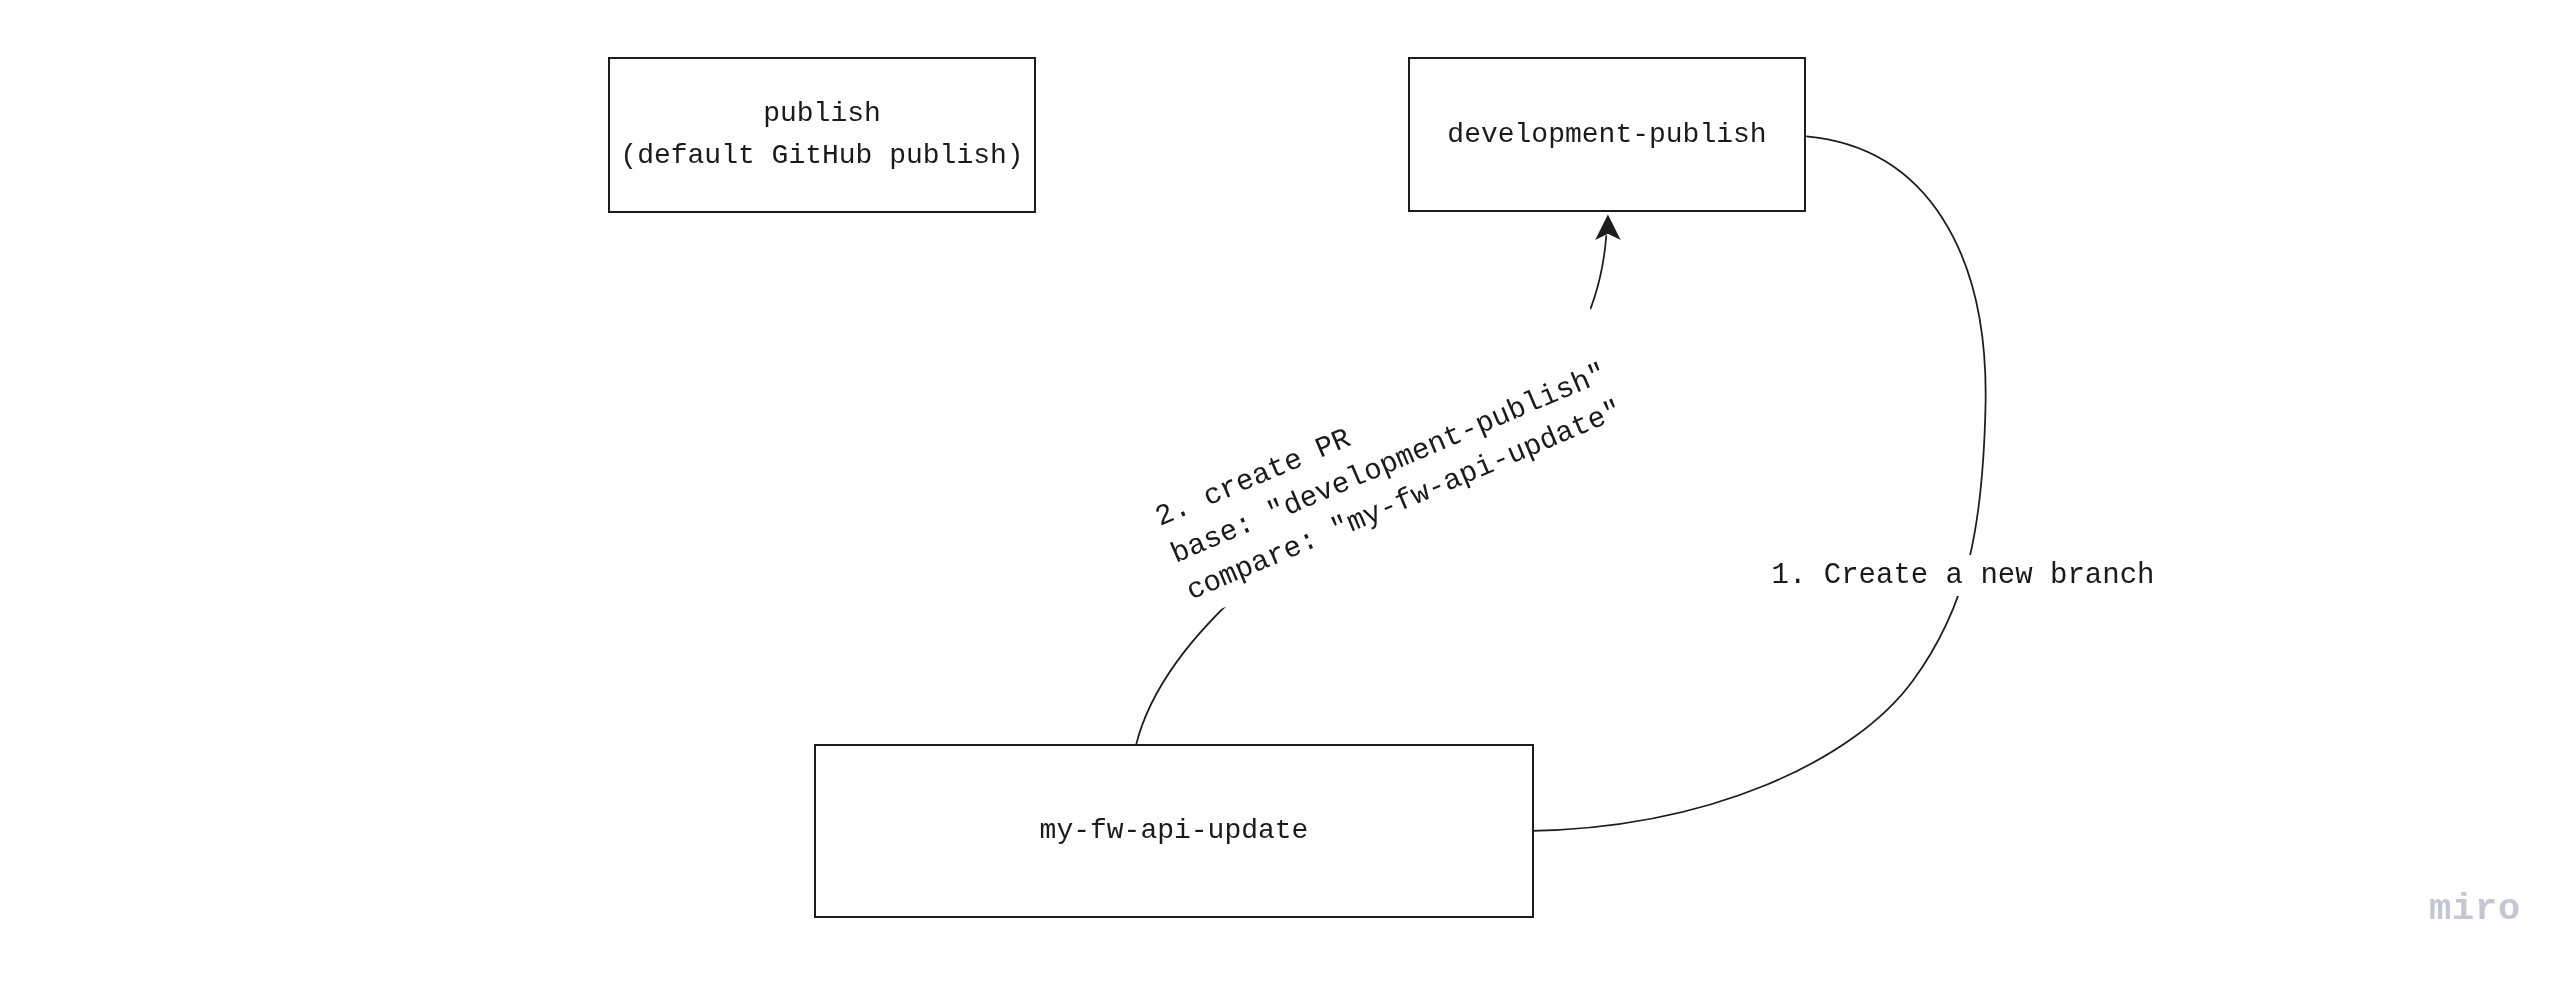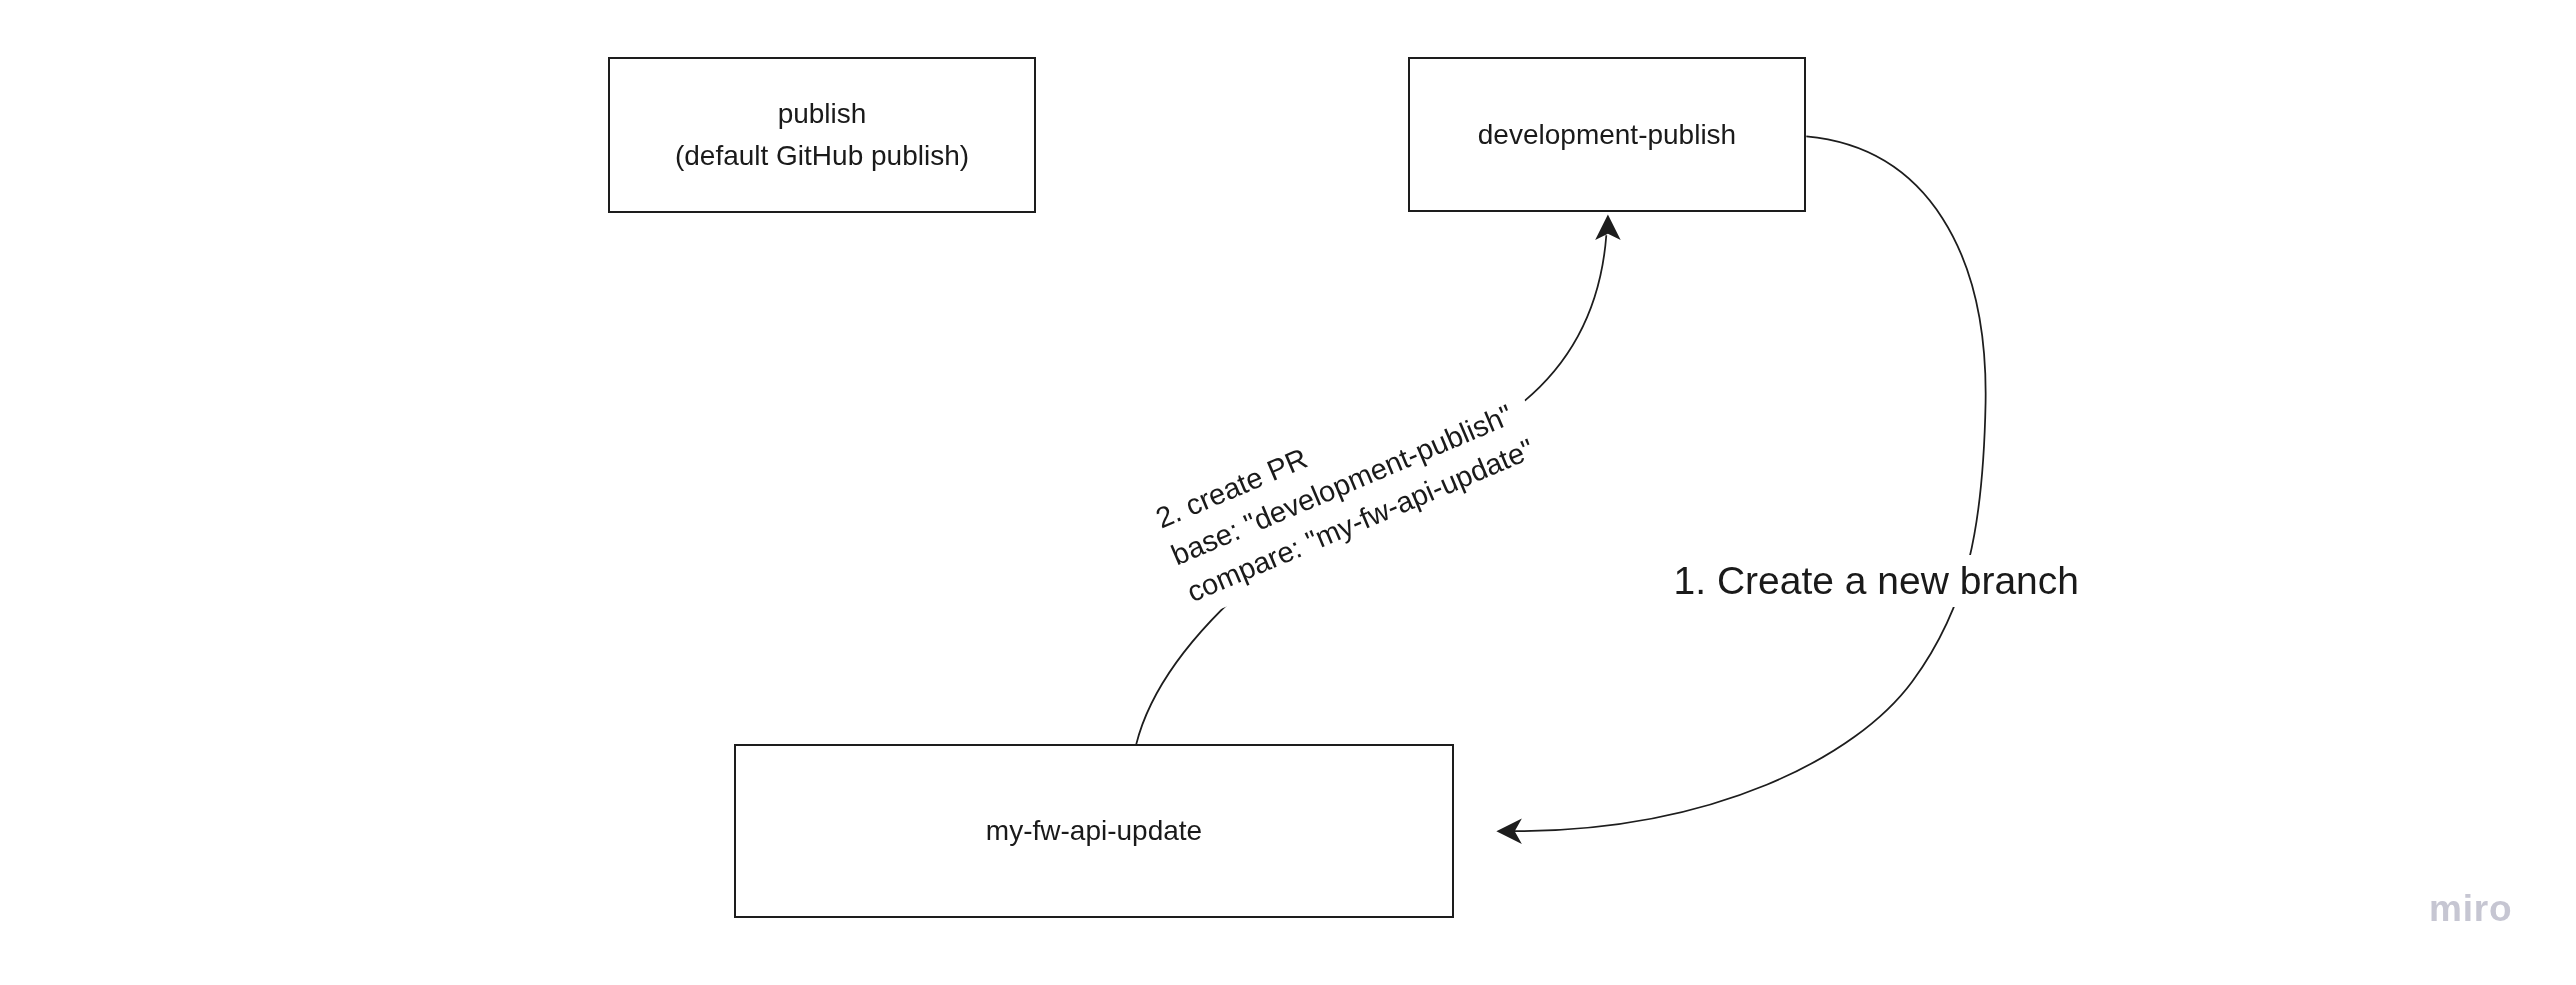--- a/index.html
+++ b/index.html
@@ -9,20 +9,21 @@
     height: 986px;
     overflow: hidden;
     background: #ffffff;
     font-family: "Liberation Sans", sans-serif;
   }
   .board {
     position: relative;
     width: 2576px;
     height: 702px;
     background: #ffffff;
+    font-family: Liberation Mono, monospace;
   }
   svg.connector-layer {
     position: absolute;
     left: 0; top: 0;
     width: 2576px;
     height: 986px;
   }
   svg.connector-layer path {
     fill: none;
     stroke: #1d1d1d;
@@ -41,27 +42,27 @@
     flex-direction: column;
     align-items: center;
     justify-content: center;
     text-align: center;
     font-size: 28px;
     line-height: 1.5;
     color: #1a1a1a;
   }
   #node-publish            { left: 608px;  top: 57px;  width: 428px; height: 156px; }
   #node-development-publish{ left: 1408px; top: 57px;  width: 398px; height: 155px; justify-content: center; }
-  #node-my-fw-api-update   { left: 734px;  top: 744px; width: 720px; height: 174px; }
+  #node-my-fw-api-update   { left: 814px;  top: 744px; width: 720px; height: 174px; }
 
   .connector-label-horizontal {
     position: absolute;
-    left: 1664px;
+    left: 1762px;
     top: 555px;
-    font-size: 39px;
+    font-size: 29px;
     color: #1a1a1a;
     background: #ffffff;
     padding: 4px 9.6px;
     white-space: nowrap;
     text-align: center;
   }
   .connector-label-rotated {
     position: absolute;
     left: 1137px;
     top: 500px;

